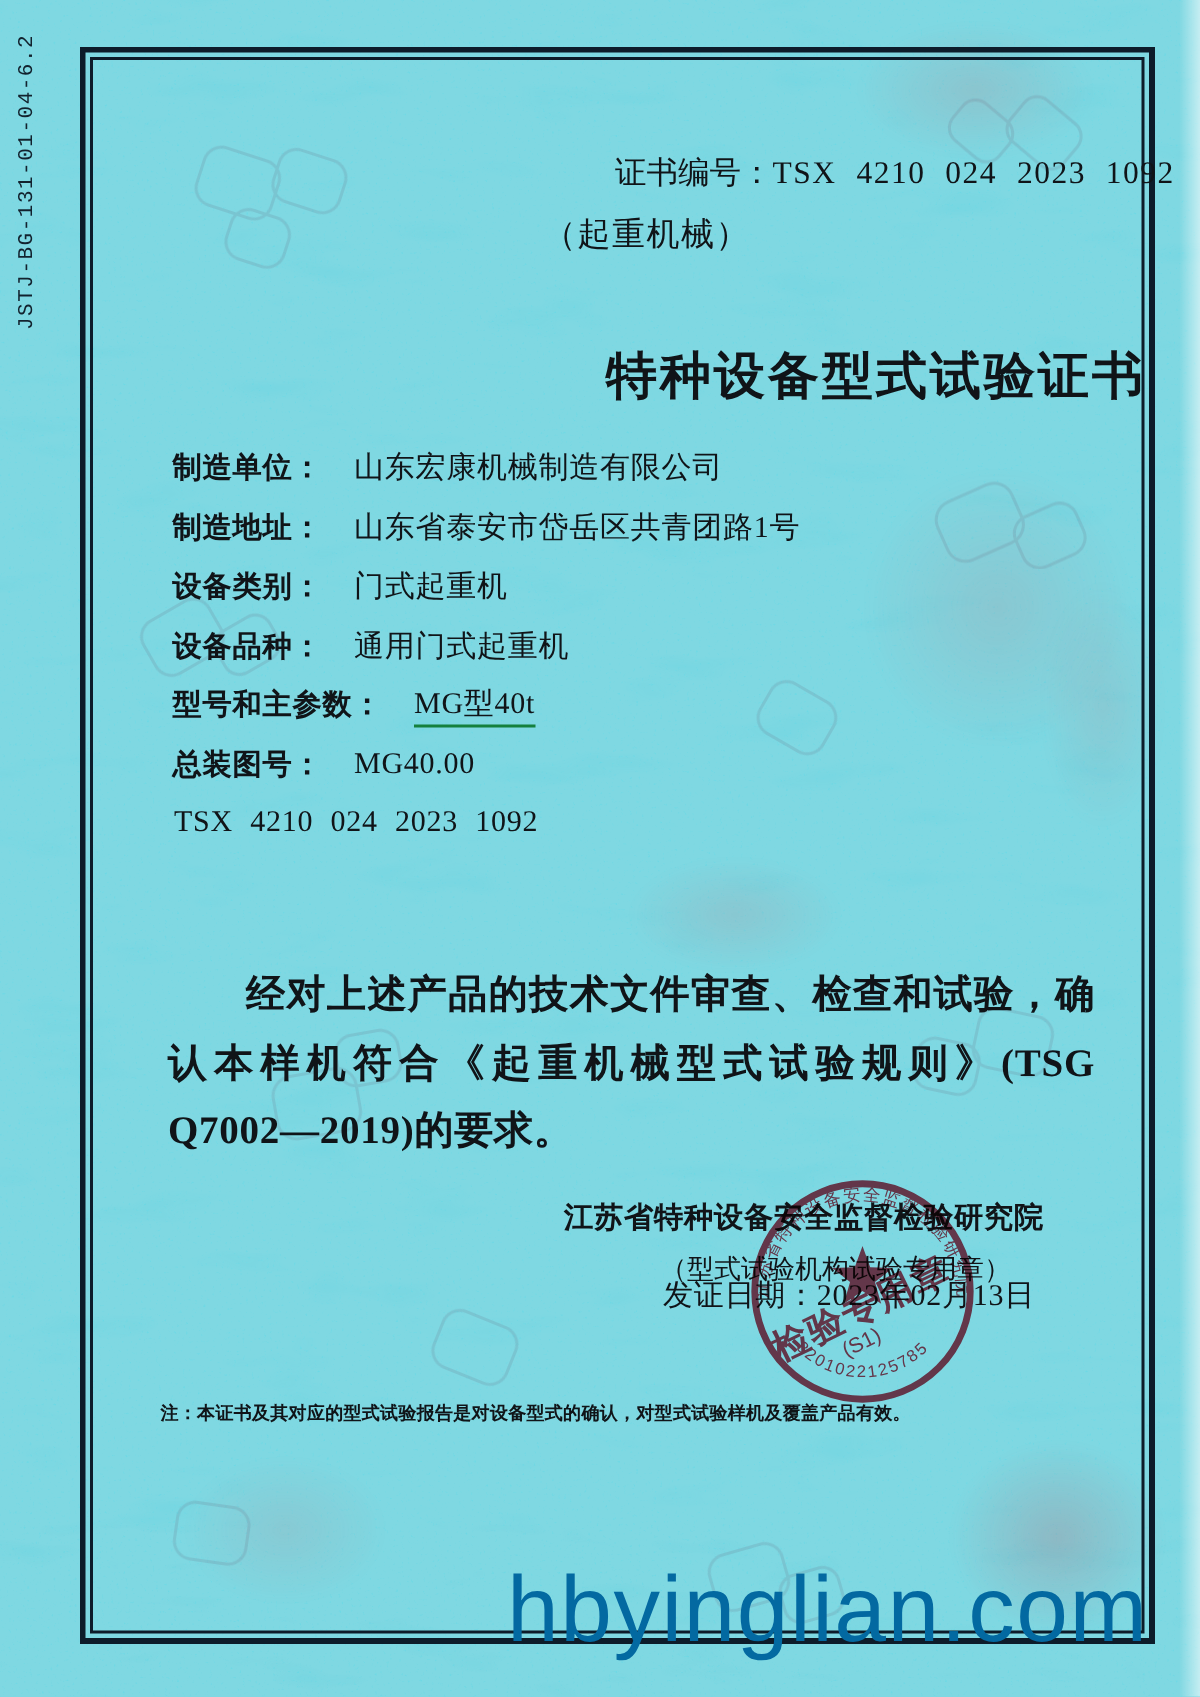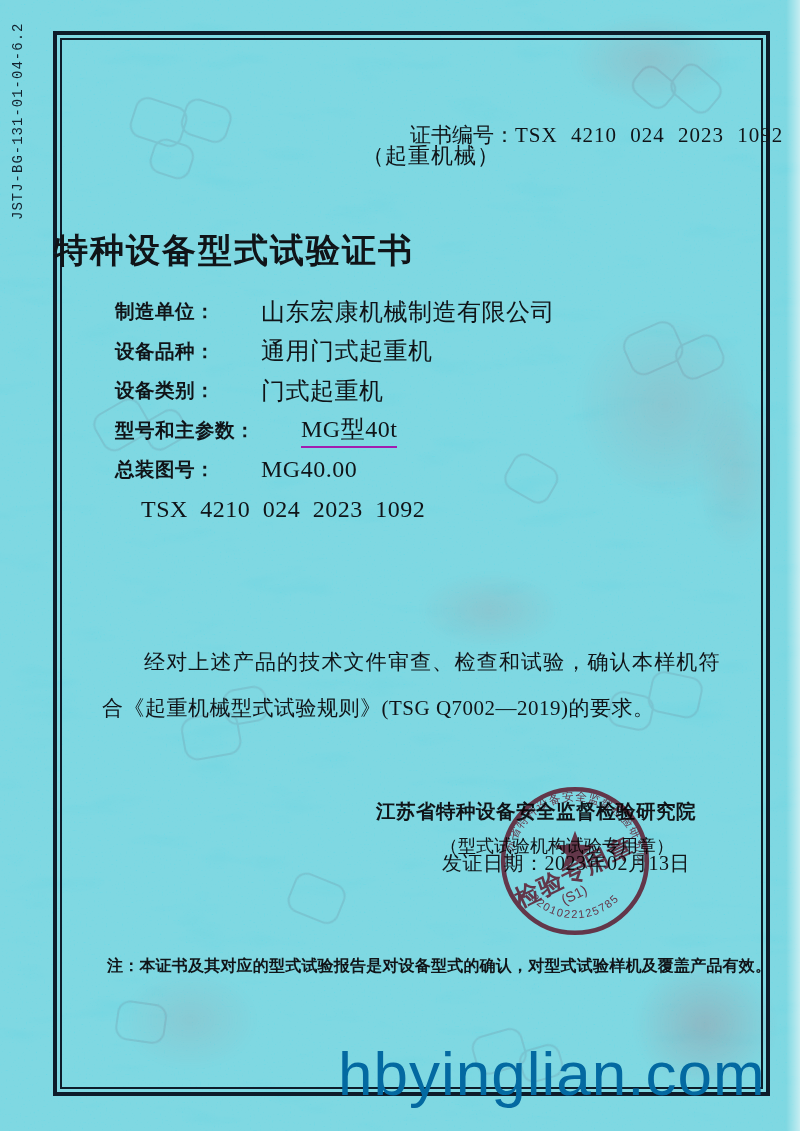--- a/index.html
+++ b/index.html
@@ -19,57 +19,58 @@
     position:absolute;left:3px;top:3px;right:3px;bottom:3px;
     border:2px solid #0d1c2a;
   }
   
   .doc-code{
     left:10px;top:220px;transform:rotate(-90deg);transform-origin:0 0;
     white-space:nowrap;font-family:"Liberation Mono",monospace;
     font-size:14px;letter-spacing:1px;color:#12222e;z-index:3;
   }
   
-  .cert-line{left:410px;top:101px;font-size:21px;z-index:3;white-space:nowrap;margin-top:20px;}
+  .cert-line{left:410px;top:101px;font-size:21px;z-index:3;white-space:nowrap;}
   .cert-line .num{word-spacing:7px;letter-spacing:1px;}
   .category{left:362px;top:141px;font-size:22px;z-index:3;letter-spacing:1px;text-align:right;}
   .title{
-    left:54px;top:228px;width:710px;text-align:left;z-index:3;
+    left:54px;top:228px;width:710px;text-align:right;z-index:3;
     font-size:34px;font-weight:700;letter-spacing:2px;
     font-family:"Liberation Serif","DejaVu Serif",serif;
   }
   
   .fields{left:115px;top:292px;z-index:3;}
   .row{height:39.5px;display:flex;align-items:center;white-space:nowrap;gap:20px;}
   .row .lbl{
     font-family:"Liberation Sans","DejaVu Sans",sans-serif;
     font-weight:700;font-size:19.5px;letter-spacing:0.5px;
   }
-  .row .val{font-size:24px;margin-left:26px;letter-spacing:0.5px;}
+  .row .val{font-size:20px;margin-left:1px;letter-spacing:0.5px;}
   .row .val.num{word-spacing:6px;}
-  .row .val.u{border-bottom:2px solid #a21caf;padding-bottom:1px;}
+  .row .val.u{border-bottom:2px solid #15803d;padding-bottom:1px;}
   
   .statement{
-    left:102px;top:640px;width:618px;z-index:3;
-    font-size:21px;line-height:45.5px;text-indent:2em;letter-spacing:0.5px;
+    left:112px;top:640px;width:618px;z-index:3;
+    font-size:26px;line-height:45.5px;text-indent:2em;letter-spacing:0.5px;
     text-align:justify;
+    font-weight:bold;
   }
   
   .issuer-name{
     left:376px;top:798px;z-index:3;font-weight:700;font-size:19.5px;
     letter-spacing:0.5px;white-space:nowrap;
   }
   .seal-note{left:440px;top:834px;z-index:3;font-size:18px;white-space:nowrap;}
   .issue-date{left:442px;top:850px;z-index:3;font-size:20px;white-space:nowrap;letter-spacing:0.5px;}
   
   .stamp{left:489px;top:775px;width:172px;height:172px;z-index:4;
     opacity:0.88;mix-blend-mode:multiply;}
   
   .footnote{
-    left:107px;top:956px;z-index:3;font-size:16px;font-weight:700;
+    left:107px;top:934px;z-index:3;font-size:12px;font-weight:700;
     white-space:nowrap;letter-spacing:0.2px;
     font-family:"Liberation Serif","DejaVu Serif",serif;
     text-align:right;
   }
   
   .watermark{
     left:338px;top:1038px;z-index:6;
     font-family:"Liberation Sans","DejaVu Sans",sans-serif;
     font-size:62px;font-weight:400;letter-spacing:1px;color:#0369a1;
   }
@@ -169,26 +170,30 @@
 <div class="abs category">（起重机械）</div>
 
 <div class="abs title">特种设备型式试验证书</div>
 
 <div class="abs fields">
   <div class="row">
     <span class="lbl">制造单位：</span>
     <span class="val">山东宏康机械制造有限公司</span>
   </div>
   <div class="row">
+    <span class="lbl">制造地址：</span>
+    <span class="val">山东省泰安市岱岳区共青团路1号</span>
+  </div>
+  <div class="row">
+    <span class="lbl">设备类别：</span>
+    <span class="val">门式起重机</span>
+  </div>
+  <div class="row">
     <span class="lbl">设备品种：</span>
     <span class="val">通用门式起重机</span>
-  </div>
-  <div class="row">
-    <span class="lbl">设备类别：</span>
-    <span class="val">门式起重机</span>
   </div>
   <div class="row">
     <span class="lbl">型号和主参数：</span>
     <span class="val u">MG型40t</span>
   </div>
   <div class="row">
     <span class="lbl">总装图号：</span>
     <span class="val">MG40.00</span>
   </div>
   <div class="row">

